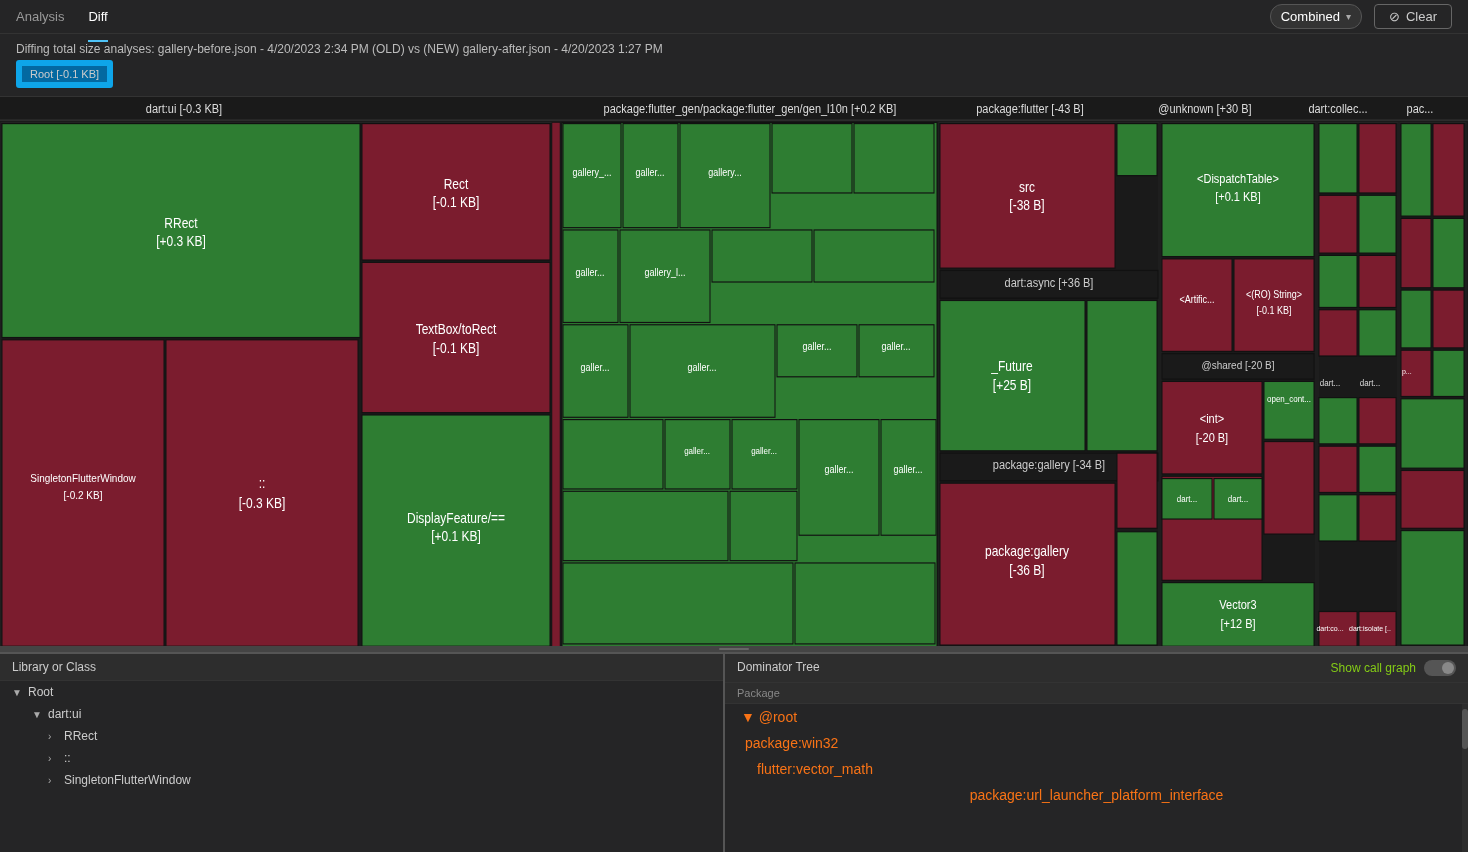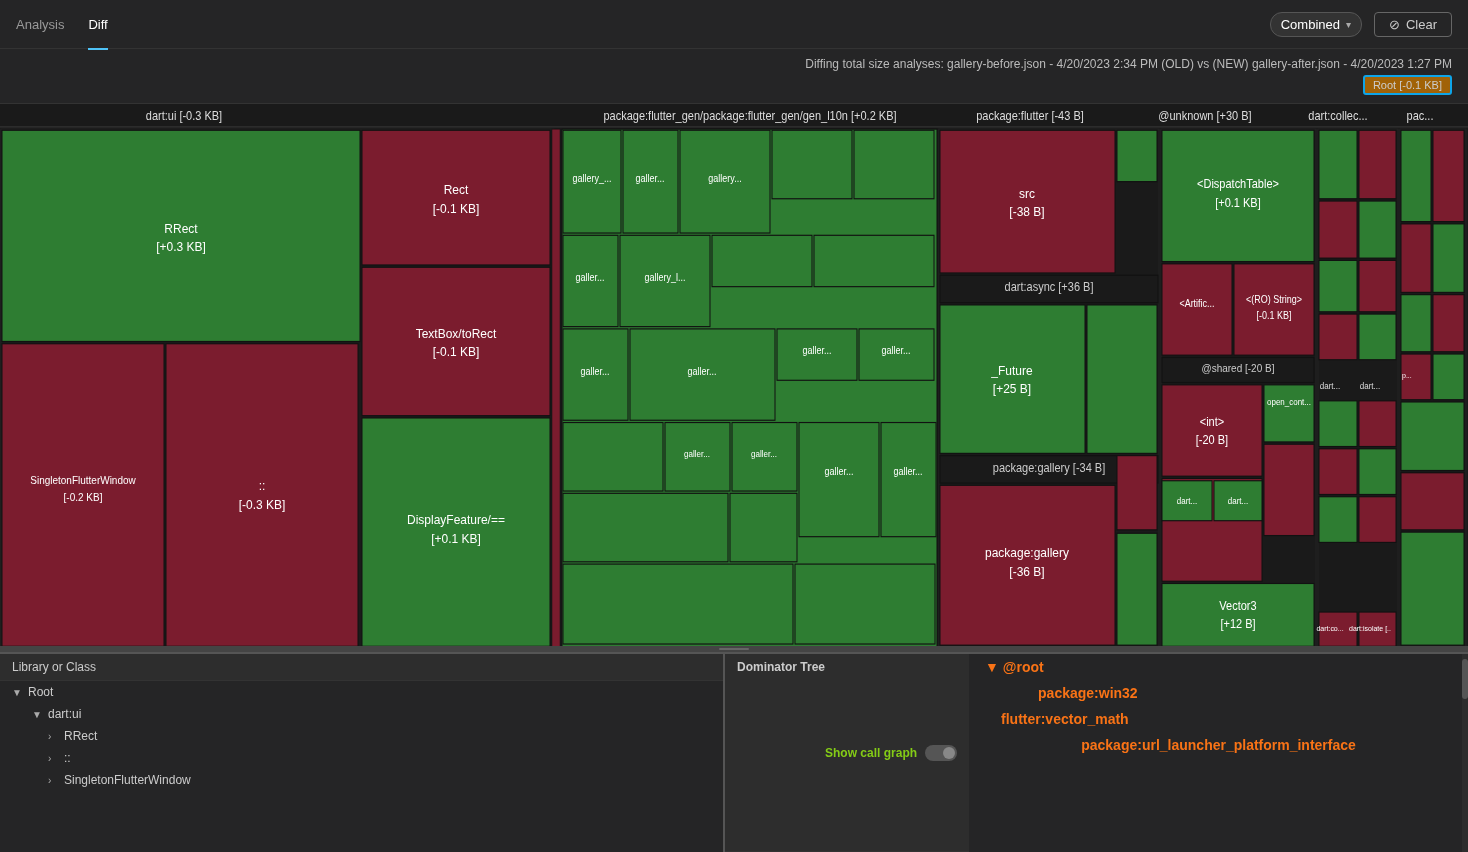--- a/index.html
+++ b/index.html
@@ -14,21 +14,21 @@
       display: flex;
       flex-direction: column;
     }
 
     
     .header {
       background: #252526;
       display: flex;
       align-items: center;
       padding: 0 16px;
-      height: 49px;
+      height: 34px;
       border-bottom: 1px solid #333;
       flex-shrink: 0;
     }
     .header-tabs {
       display: flex;
       gap: 24px;
       align-items: center;
       flex: 1;
     }
     .tab {
@@ -81,26 +81,25 @@
     }
 
     
     .diff-info {
       background: #252526;
       padding: 8px 16px;
       font-size: 12px;
       color: #bbb;
       border-bottom: 1px solid #333;
       flex-shrink: 0;
-      text-align: right;
     }
     .root-badge {
       display: inline-block;
-      background: #a16207;
-      border: 2px solid #0ea5e9;
+      background: #0369a1;
+      border: 6px solid #0ea5e9;
       border-radius: 3px;
       padding: 2px 8px;
       color: #ccc;
       font-size: 11px;
       margin-top: 4px;
       cursor: pointer;
     }
 
     
     .treemap-container {
@@ -124,23 +123,22 @@
     .left-panel {
       width: 725px;
       border-right: 2px solid #555;
       display: flex;
       flex-direction: column;
       background: #252526;
     }
     .right-panel {
       flex: 1;
       display: flex;
-      flex-direction: row;
+      flex-direction: column;
       background: #252526;
-      font-weight: bold;
     }
     .panel-header {
       background: #2d2d2d;
       padding: 6px 12px;
       font-size: 12px;
       color: #aaa;
       border-bottom: 1px solid #333;
       display: flex;
       justify-content: space-between;
       flex-shrink: 0;
@@ -450,26 +448,29 @@
   </div>
 
   <div class="right-panel">
     <div class="panel-header">
       <span class="title">Dominator Tree</span>
       <div class="show-call-graph">
         <span>Show call graph</span>
         <div class="toggle"></div>
       </div>
     </div>
+    <div class="col-header">
+      <span>Package</span>
+    </div>
     <div class="panel-content" style="position:relative;">
       <div class="dom-item">
         <span>▼ </span>
         <span>@root</span>
       </div>
-      <div class="dom-item" style="padding-left:32px;margin-left:37px;">
+      <div class="dom-item" style="padding-left:20px;">
         <span>package:win32</span>
       </div>
       <div class="dom-item" style="padding-left:32px;">
         <span>flutter:vector_math</span>
       </div>
       <div class="dom-item" style="text-align:center;">
         <span>package:url_launcher_platform_interface</span>
       </div>
       <div style="position:absolute;right:0;top:0;bottom:0;width:6px;background:#2d2d2d;">
         <div style="background:#555;width:6px;height:40px;border-radius:3px;margin-top:5px;"></div>

